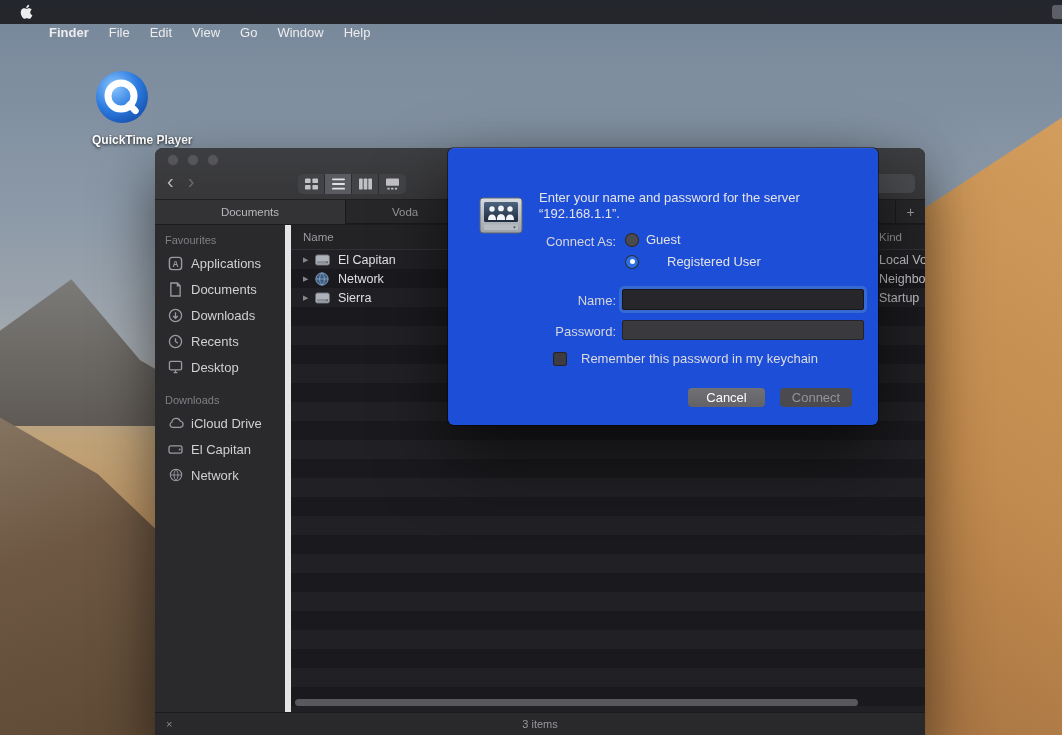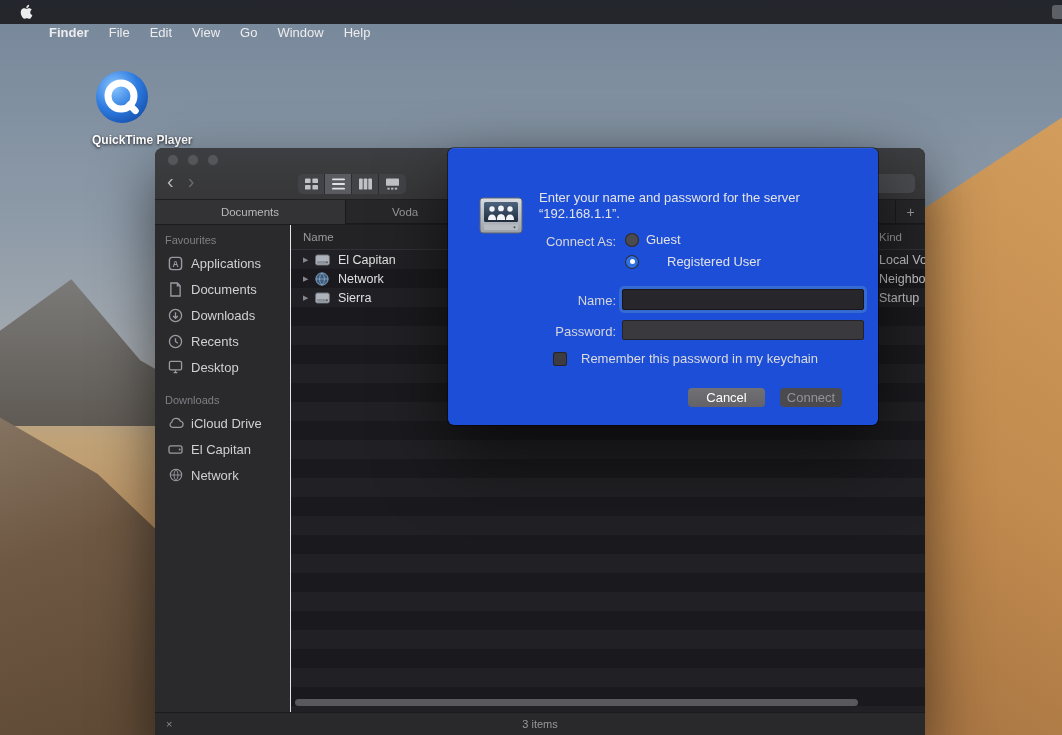--- a/index.html
+++ b/index.html
@@ -59,21 +59,21 @@
   .tab.active { background:#333336; color:#b8b8bc; justify-content:center; }
   .tab-doc { left:0; width:191px; border-right:1px solid #1a1a1d; }
   .tab-voda { left:192px; width:190px; padding-left:45px; border-right:1px solid #1a1a1d; }
   .tab-frag { position:absolute; left:703px; top:0; height:24px; display:flex; align-items:center;
     font-size:10px; color:#9a9a9e; }
   .newtab { position:absolute; left:740px; top:0; width:30px; height:24px; background:none;
     border:none; border-left:1px solid #1a1a1d; color:#9a9a9e; font-size:14px; }
 
   
   .wbody { position:absolute; top:77px; bottom:23px; left:0; right:0; display:flex; }
-  .sidebar { width:136px; background:#2a2a2d; border-right:1px solid #e5e5e5; padding-top:9px; }
+  .sidebar { width:136px; background:#2a2a2d; border-right:6px solid #e5e5e5; padding-top:9px; }
   .sb-title { font-size:11px; color:#7f7f85; padding:0 0 4px 10px; }
   .sb-item { height:26px; display:flex; align-items:center; gap:7px; padding-left:12px;
     color:#d0d0d3; font-size:13px; }
   .sb-icon { width:17px; display:flex; justify-content:center; }
   .sb-sec2 { margin-top:14px; }
 
   .main { flex:1; position:relative; background:#1c1c1f; overflow:hidden; }
   .colheader { height:25px; background:#232326; border-bottom:1px solid #323236;
     color:#9a9a9f; font-size:11.5px; display:flex; align-items:center; position:relative; }
   .colheader .cname { padding-left:12px; }
@@ -119,21 +119,21 @@
   .field-name { top:141px; background:#27272b; border:1px solid #17171a;
     box-shadow:0 0 0 3px rgba(59,111,209,.85); }
   .field-pass { top:172px; height:20px; background:#3a3a3e; border:1px solid #232327; }
   .check-row { position:absolute; left:105px; top:203px; display:flex; align-items:center; gap:14px;
     font-size:13px; color:#dcdcde; }
   .checkbox { width:14px; height:14px; border-radius:3px; background:#3c3c41;
     box-shadow:inset 0 0 0 1px #242428; }
   .dlg-btn { position:absolute; top:240px; height:19px; border:none; border-radius:4px;
     font-size:13px; font-family:"Liberation Sans", sans-serif; }
   .btn-cancel { left:240px; width:77px; background:linear-gradient(180deg,#70707- ,#626267); background:linear-gradient(180deg,#707075,#626267); color:#ffffff; }
-  .btn-connect { left:332px; width:62px; background:#4a4a4f; color:#939398; }
+  .btn-connect { left:332px; width:72px; background:#4a4a4f; color:#939398; }
 </style>
 </head>
 <body>
 
 <div class="stage">
 
   <div class="wall">
     <div class="sky"></div>
     <div class="dune-right"></div>
     <div class="mountain-left"></div>

